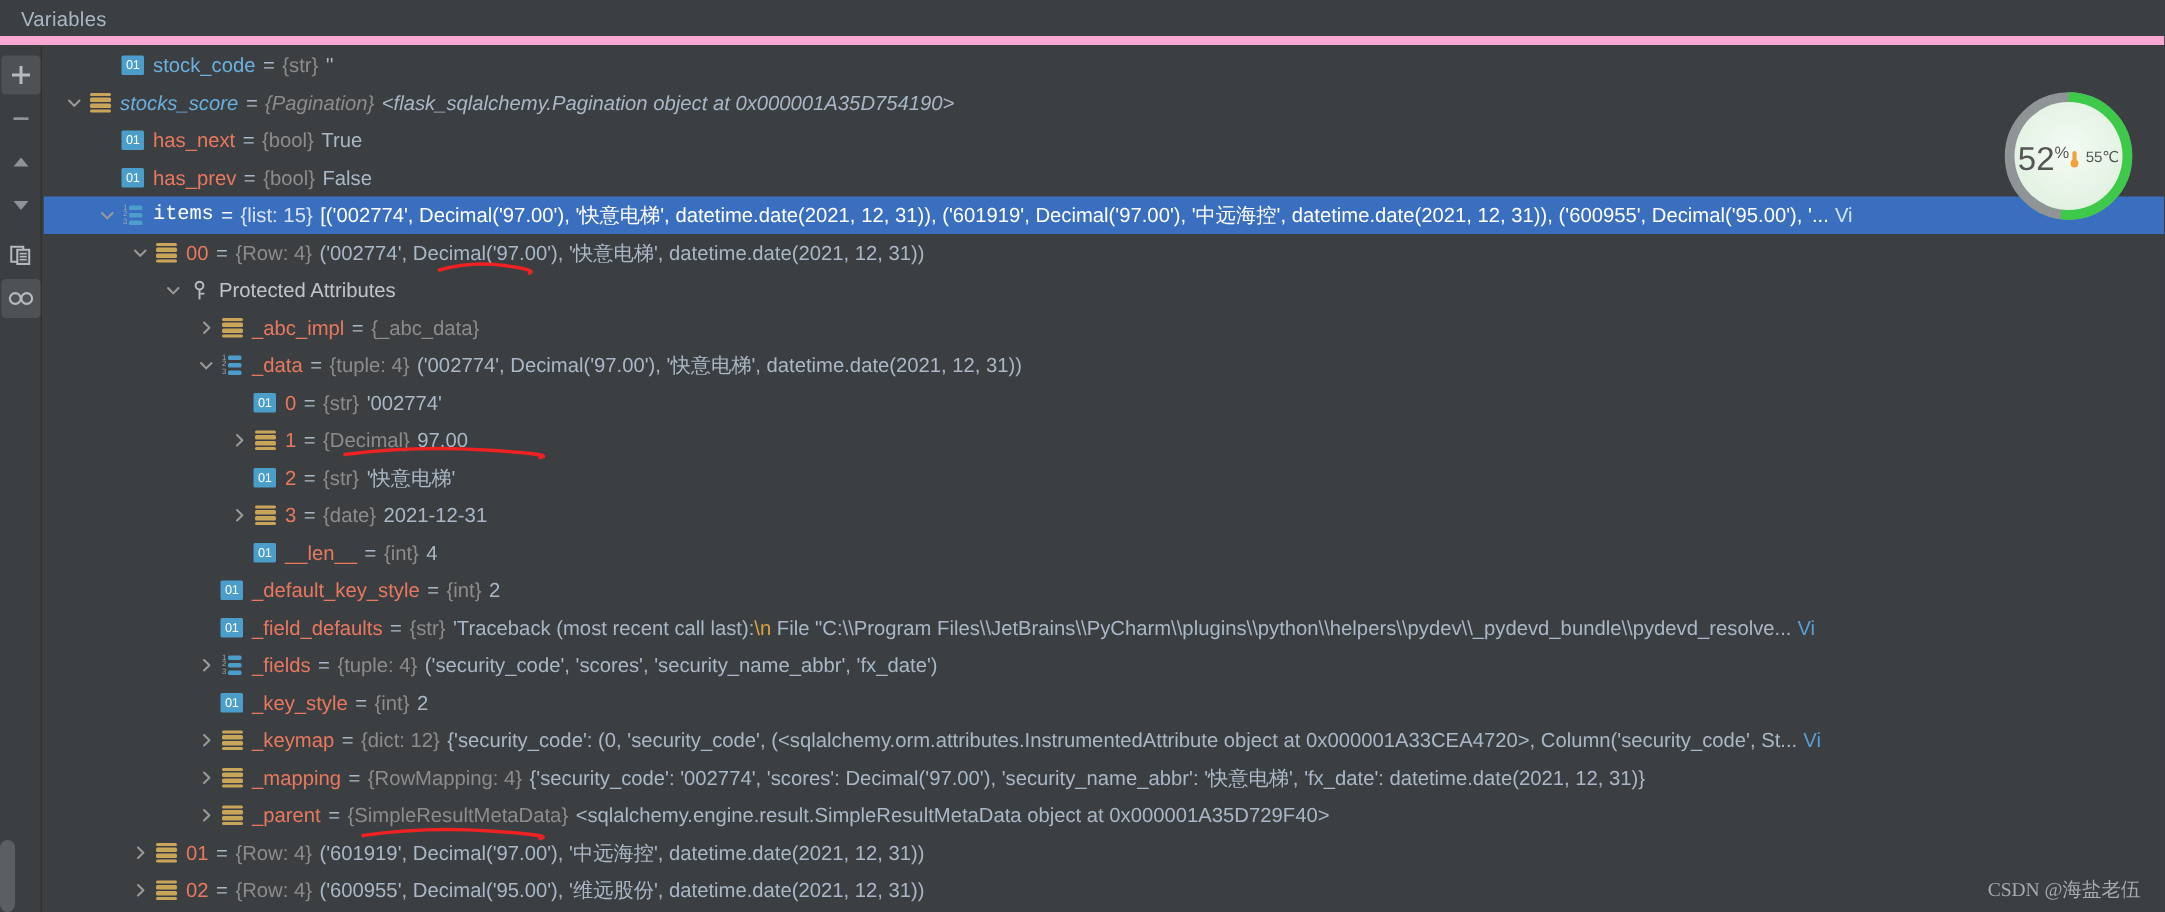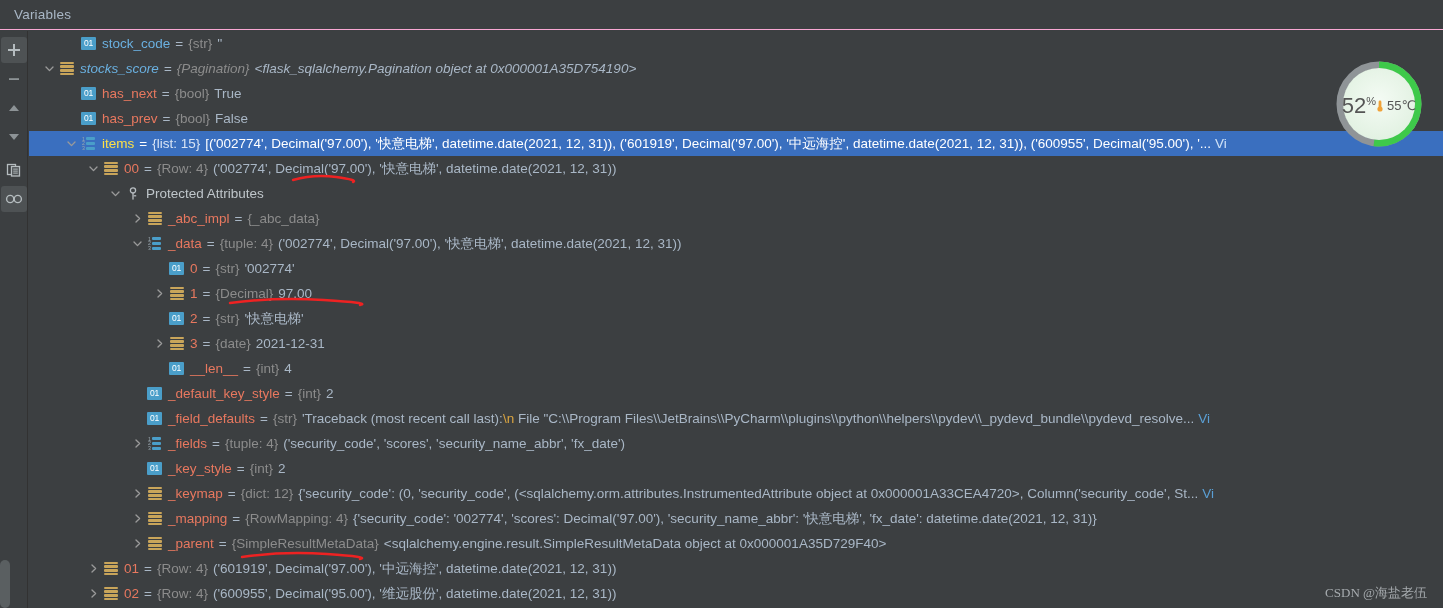--- a/index.html
+++ b/index.html
@@ -16,21 +16,21 @@
     background: #3c3f41;
     overflow: hidden;
   }
 
   
   #titlebar {
     height: 30px;
     background: #3c3f41;
     display: flex; align-items: center;
     padding-left: 14px;
-    border-bottom: 1px solid #f9a8d4;
+    border-bottom: 6px solid #f9a8d4;
   }
   #titlebar .tab-label {
     color: #a9b7c6;
     font-size: 13.5px;
     letter-spacing: .2px;
   }
 
   
   #toolbar {
     position: absolute;
@@ -156,21 +156,21 @@
     align-items: center; justify-content: center;
   }
   #gauge .pct {
     color: #555; font-size: 22px; line-height: 22px;
     font-family: "Liberation Sans", sans-serif;
   }
   #gauge .pct sup { font-size: 11px; }
   #gauge .temp {
     margin-top: 3px;
     display: flex; align-items: center; gap: 3px;
-    color: #555; font-size: 13px;
+    color: #555; font-size: 10px;
   }
 
   
   #watermark {
     position: absolute;
     right: 16px; bottom: 6px;
     color: #b9bec2;
     font-size: 13px;
     opacity: .85;
     z-index: 30;
@@ -304,21 +304,21 @@
         <span class="vicon">
           <span class="ic-list">
             <span class="nums">1<br>2<br>3</span>
             <span class="bars">
               <i></i>
               <i></i>
               <i></i>
             </span>
           </span>
         </span>
-        <span class="tname" style="color: #fde047;">items</span>
+        <span class="tname" style="color: #ffffff; font-family: Liberation Mono, monospace;">items</span>
         <span class="teq">=</span>
         <span class="ttype">{list: 15}</span>
         <span class="tval">[('002774', Decimal('97.00'), '快意电梯', datetime.date(2021, 12, 31)), ('601919', Decimal('97.00'), '中远海控', datetime.date(2021, 12, 31)), ('600955', Decimal('95.00'), '...</span>
         <span class="more-link">Vi</span>
       </div>
       <div class="row" style="padding-left: 56px;">
         <span class="twisty">
           <svg width="11" height="11" viewBox="0 0 11 11">
             <path d="M2 4 L5.5 7.6 L9 4" fill="none" stroke="#9a9a9a" stroke-width="1.35" stroke-linecap="round" stroke-linejoin="round"></path>
           </svg>

